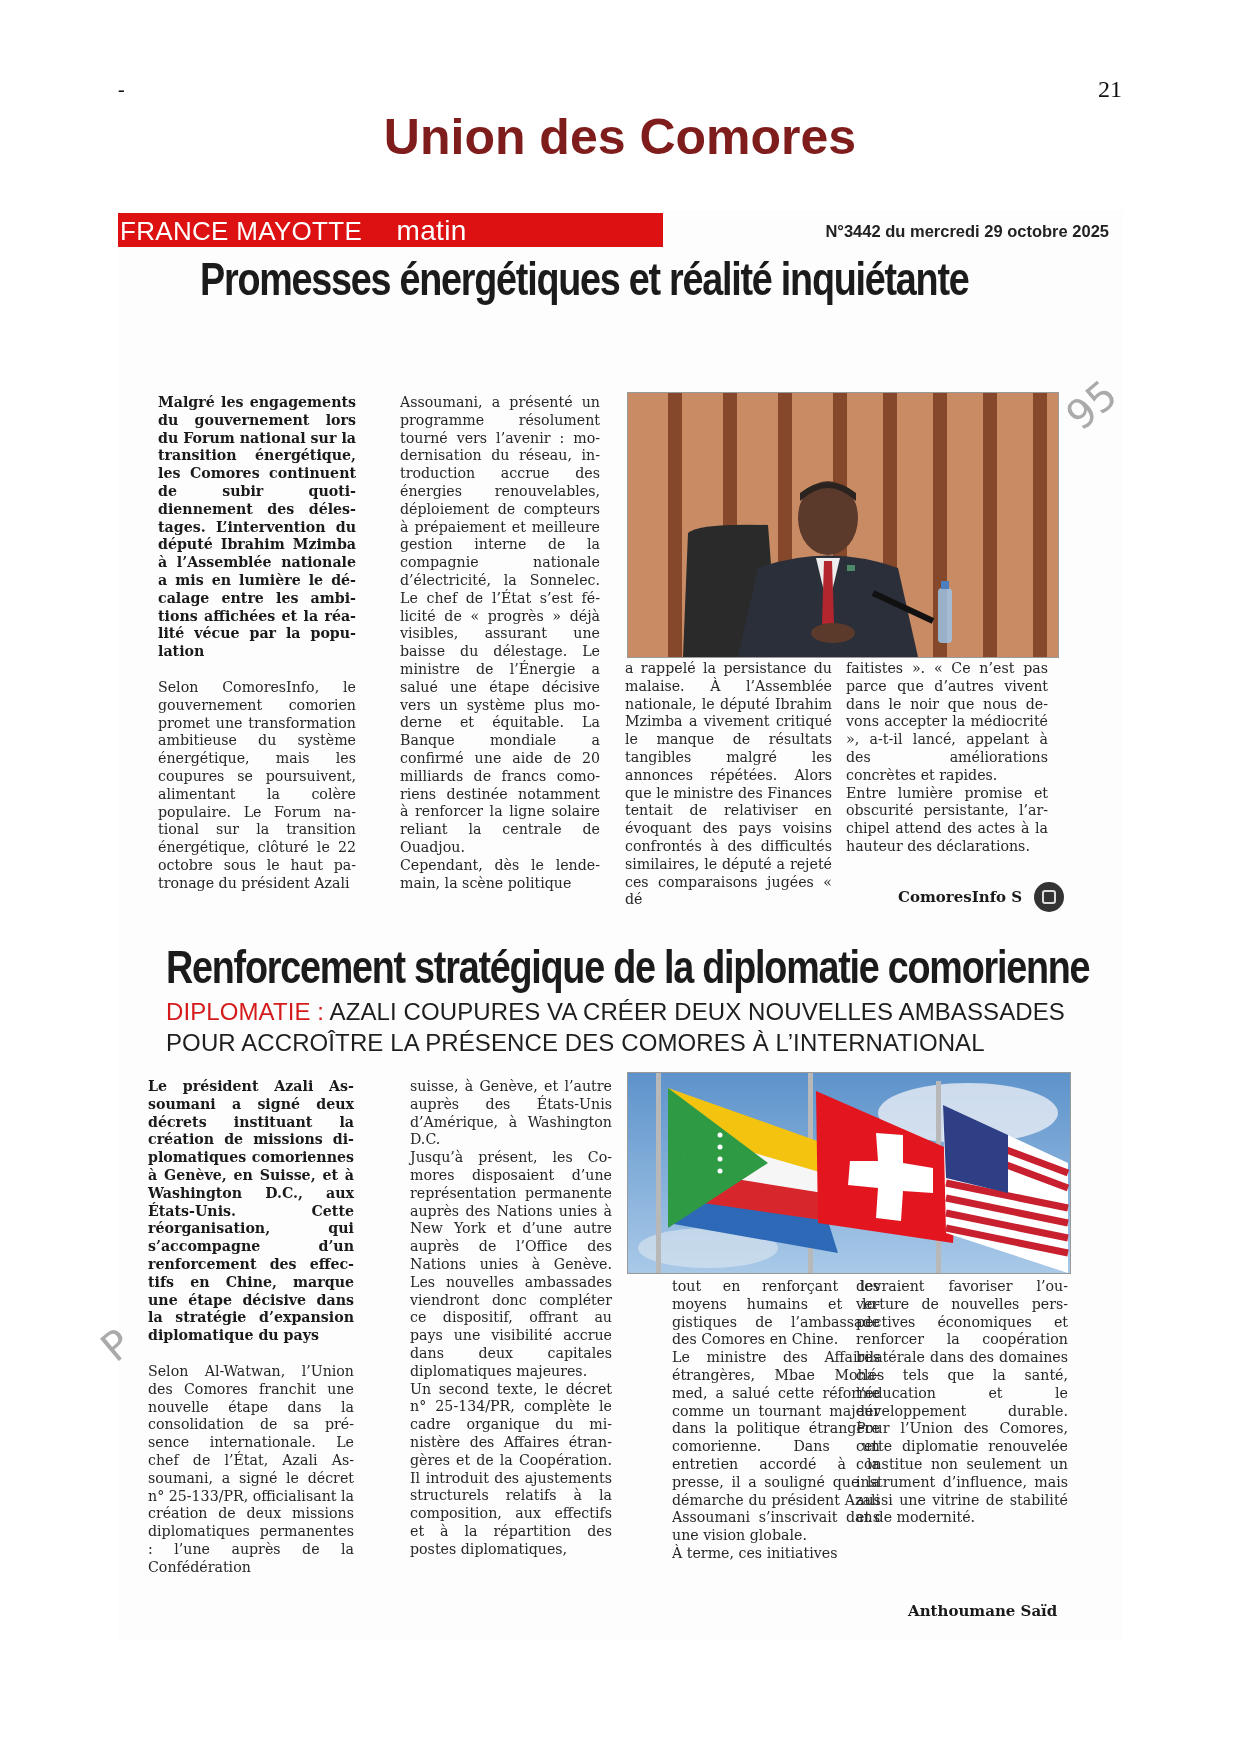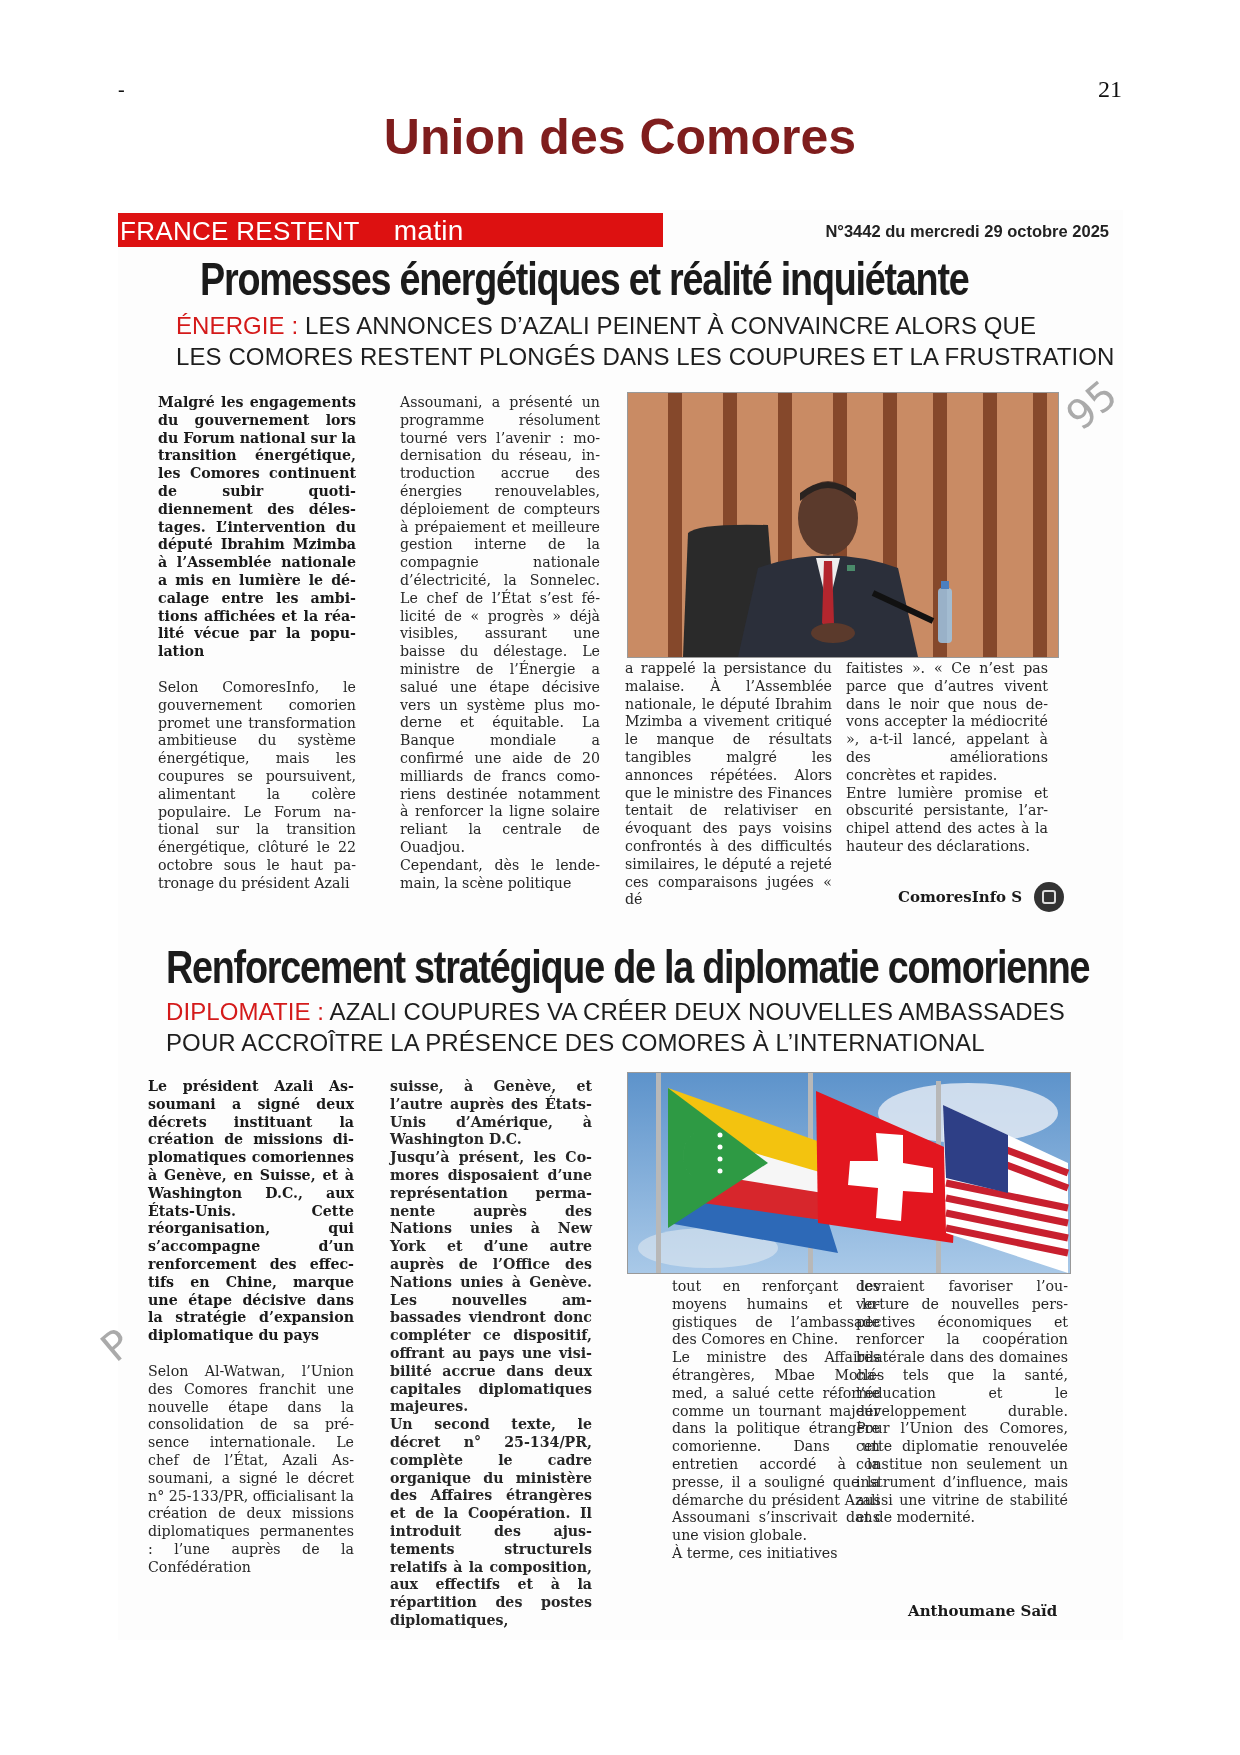--- a/index.html
+++ b/index.html
@@ -45,31 +45,27 @@
 <body>
 
 <div class="page-dash">-</div>
 <div class="page-num">21</div>
 <div class="main-title">Union des Comores</div>
 
 <div class="clip">
 
   <div class="masthead">
     <div class="masthead-name">
-      <span>FRANCE RESTENT</span>
+      <span>FRANCE MAYOTTE</span>
       <span class="sub">matin</span>
     </div>
   </div>
   <div class="issue">N°3442 du mercredi 29 octobre 2025</div>
 
   <div class="headline h1">Promesses énergétiques et réalité inquiétante</div>
-  <div class="kicker k1">
-    <span class="tag">ÉNERGIE :</span><span> LES ANNONCES D’AZALI PEINENT À CONVAINCRE ALORS QUE</span><br>
-    <span>LES COMORES RESTENT PLONGÉS DANS LES COUPURES ET LA FRUSTRATION</span>
-  </div>
 
   <div class="col" style="left:40px; top:184px; width:198px;">
     <p class="lead">Malgré les engagements du gouvernement lors du Forum national sur la transition énergé­tique, les Comores conti­nuent de subir quoti­diennement des déles­tages. L’intervention du député Ibrahim Mzimba à l’Assemblée nationale a mis en lumière le dé­calage entre les ambi­tions affichées et la réa­lité vécue par la popu­lation</p>
     <div class="gap"></div>
     <p>Selon ComoresInfo, le gouvernement comorien promet une transforma­tion ambitieuse du sys­tème énergétique, mais les coupures se poursui­vent, alimentant la colère populaire. Le Forum na­tional sur la transition énergétique, clôturé le 22 octobre sous le haut pa­tronage du président Azali</p>
   </div>
 
   <div class="col" style="left:282px; top:184px; width:200px;">
     <p>Assoumani, a présenté un programme résolument tourné vers l’avenir : mo­dernisation du réseau, in­troduction accrue des énergies renouvelables, déploiement de comp­teurs à prépaiement et meilleure gestion interne de la compagnie nationale d’électricité, la Sonnelec. Le chef de l’État s’est fé­licité de « progrès » déjà visibles, assurant une baisse du délestage. Le ministre de l’Énergie a salué une étape décisive vers un système plus mo­derne et équitable. La Banque mondiale a confirmé une aide de 20 milliards de francs como­riens destinée notamment à renforcer la ligne solaire reliant la centrale de Ouadjou.</p>
     <p>Cependant, dès le lende­main, la scène politique</p>
@@ -118,21 +114,21 @@
     <span class="tag">DIPLOMATIE :</span><span> AZALI COUPURES VA CRÉER DEUX NOUVELLES AMBASSADES</span><br>
     <span>POUR ACCROÎTRE LA PRÉSENCE DES COMORES À L’INTERNATIONAL</span>
   </div>
 
   <div class="col" style="left:30px; top:868px; width:206px;">
     <p class="lead">Le président Azali As­soumani a signé deux décrets instituant la création de missions di­plomatiques como­riennes à Genève, en Suisse, et à Washington D.C., aux États-Unis. Cette réorganisation, qui s’accompagne d’un renforcement des effec­tifs en Chine, marque une étape décisive dans la stratégie d’expansion diplomatique du pays</p>
     <div class="gap"></div>
     <p>Selon Al-Watwan, l’Union des Comores franchit une nouvelle étape dans la consolidation de sa pré­sence internationale. Le chef de l’État, Azali As­soumani, a signé le décret n° 25-133/PR, officialisant la création de deux mis­sions diplomatiques per­manentes : l’une auprès de la Confédération</p>
   </div>
 
-  <div class="col" style="left:272px; top:868px; width:202px;font-weight:bold;">
+  <div class="col" style="left:292px; top:868px; width:202px;">
     <p>suisse, à Genève, et l’autre auprès des États-Unis d’Amérique, à Washington D.C.</p>
     <p>Jusqu’à présent, les Co­mores disposaient d’une représentation perma­nente auprès des Nations unies à New York et d’une autre auprès de l’Office des Nations unies à Ge­nève. Les nouvelles am­bassades viendront donc compléter ce dispositif, offrant au pays une visi­bilité accrue dans deux capitales diplomatiques majeures.</p>
     <p>Un second texte, le décret n° 25-134/PR, complète le cadre organique du mi­nistère des Affaires étran­gères et de la Coopéra­tion. Il introduit des ajus­tements structurels relatifs à la composition, aux ef­fectifs et à la répartition des postes diplomatiques,</p>
   </div>
 
   <div class="photo photo2">
     <svg width="442" height="200" viewBox="0 0 442 200">
       <defs>
         <linearGradient id="sky" x1="0" y1="0" x2="0" y2="1">
           <stop offset="0" stop-color="#5d93cb"></stop>

